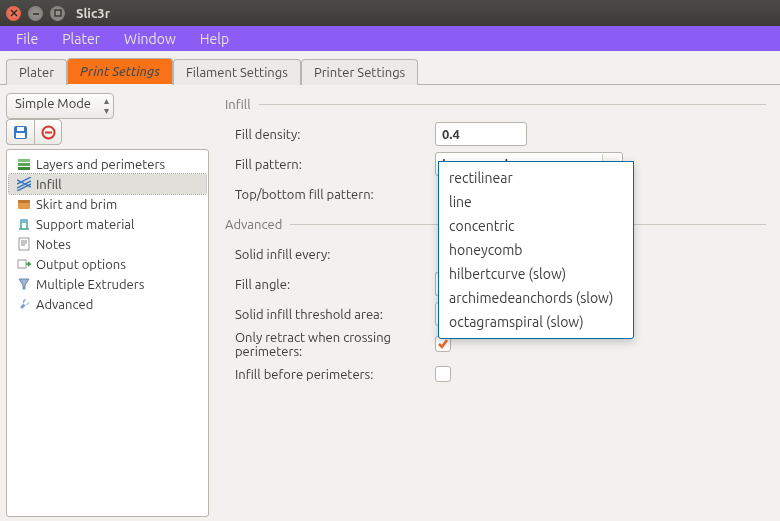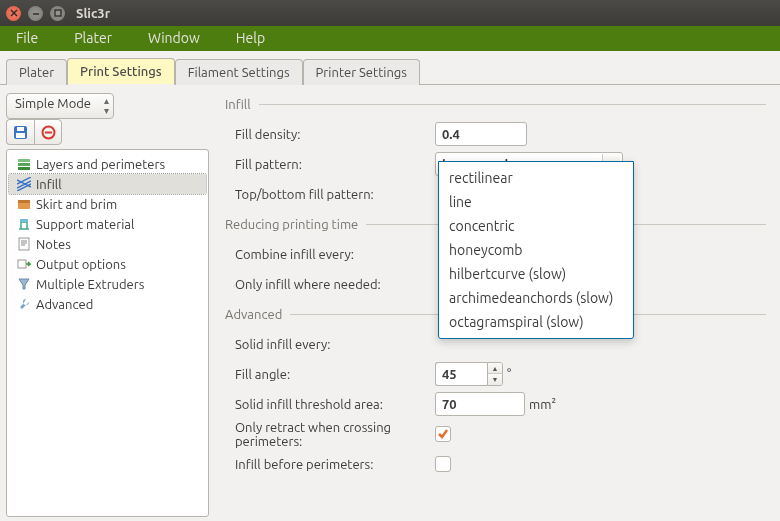--- a/index.html
+++ b/index.html
@@ -24,35 +24,35 @@
   .win-btn {
     width: 15px; height: 15px; border-radius: 50%;
     display: inline-flex; align-items: center; justify-content: center;
     font-size: 9px; color: #4a4a46;
   }
   .win-close { background: radial-gradient(#f08070, #df5a3f); }
   .win-min, .win-max { background: radial-gradient(#989690, #7a7973); }
   .win-title { color: #ddd9d3; font-weight: bold; font-size: 13px; margin-left: 4px; }
   
   .menubar {
-    height: 25px; background: #4d7c0f; display: flex; align-items: flex-start;
-    padding: 0 6px; gap: 16px;
+    height: 25px; background: #8b5cf6; display: flex; align-items: center;
+    padding: 0 6px; gap: 4px;
   }
   .menubar .m { color: #e6e3de; padding: 4px 10px; font-size: 14px; border-radius: 3px; }
   
   .tabrow {
     display: flex; align-items: flex-end; padding: 6px 6px 0 6px;
     background: #f2f1f0; border-bottom: 1px solid #b7b3ad;
   }
   .tab {
     padding: 5px 12px 6px 12px; border: 1px solid #b7b3ad; border-bottom: none;
     background: #ebeae8; margin-right: 0px; border-radius: 4px 4px 0 0;
     position: relative; top: 1px; color: #4c4c4c;
   }
-  .tab.active { background: #fef9c3; border-bottom: 1px solid #f2f1f0; font-weight: 500; }
+  .tab.active { background: #f97316; border-bottom: 1px solid #f2f1f0; font-weight: 500; font-style: italic; }
   
   .content {
     display: flex; height: calc(521px - 26px - 25px - 32px);
   }
   .left {
     width: 215px; padding: 8px 6px 6px 6px; display: flex; flex-direction: column;
   }
   .mode-select {
     flex: 0 0 auto; height: 26px; padding: 2px 22px 2px 8px; border: 1px solid #b7b3ad;
     border-radius: 4px; background: linear-gradient(#fdfdfc, #eceae6);
@@ -258,29 +258,20 @@
             </span>
           </div>
         </div>
       </div>
       <div class="row">
         <div class="lbl">Top/bottom fill pattern:</div>
         <div class="ctl"></div>
       </div>
     </fieldset>
 
-    <fieldset>
-      <legend>Reducing printing time</legend>
-      <div class="row">
-        <div class="lbl">Combine infill every:</div>
-      </div>
-      <div class="row">
-        <div class="lbl">Only infill where needed:</div>
-      </div>
-    </fieldset>
 
     <fieldset>
       <legend>Advanced</legend>
       <div class="row">
         <div class="lbl">Solid infill every:</div>
       </div>
       <div class="row">
         <div class="lbl">Fill angle:</div>
         <div class="ctl">
           <div class="spin">

